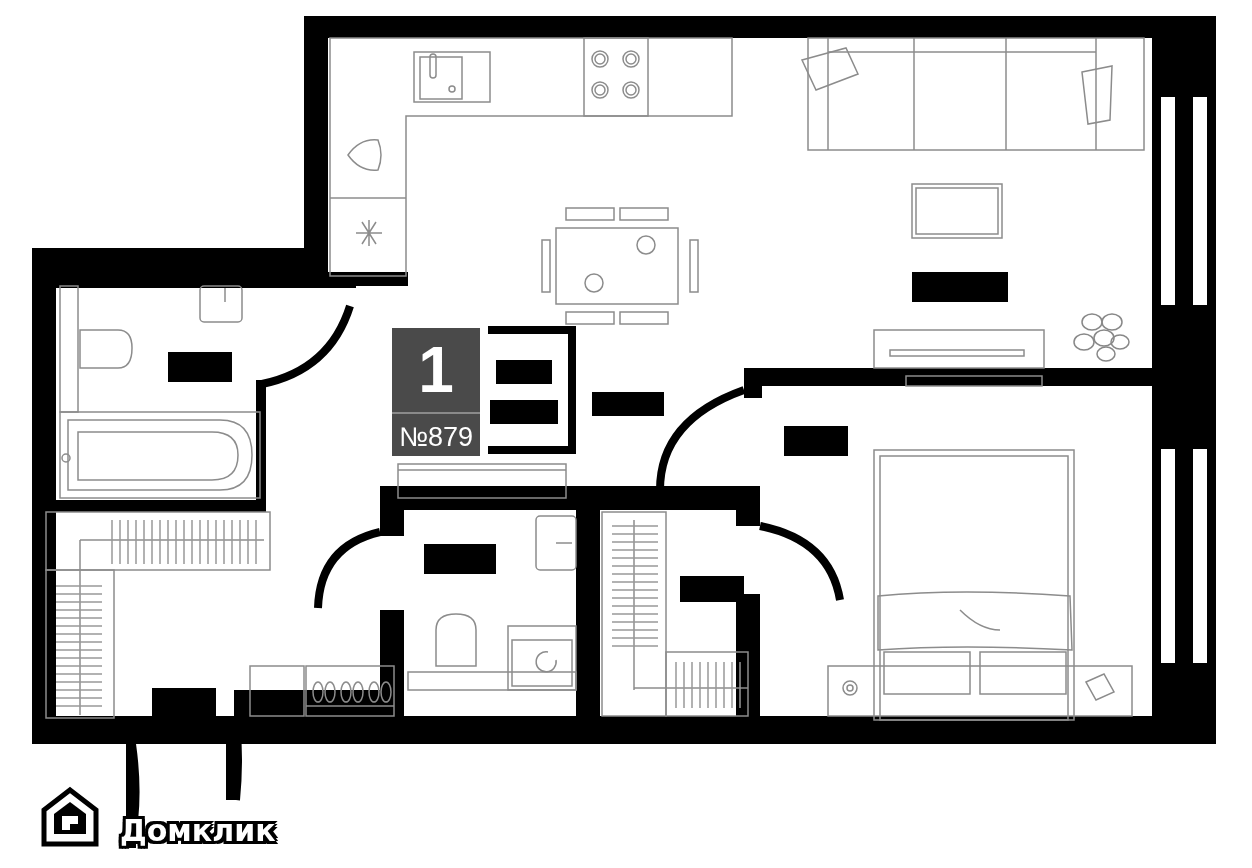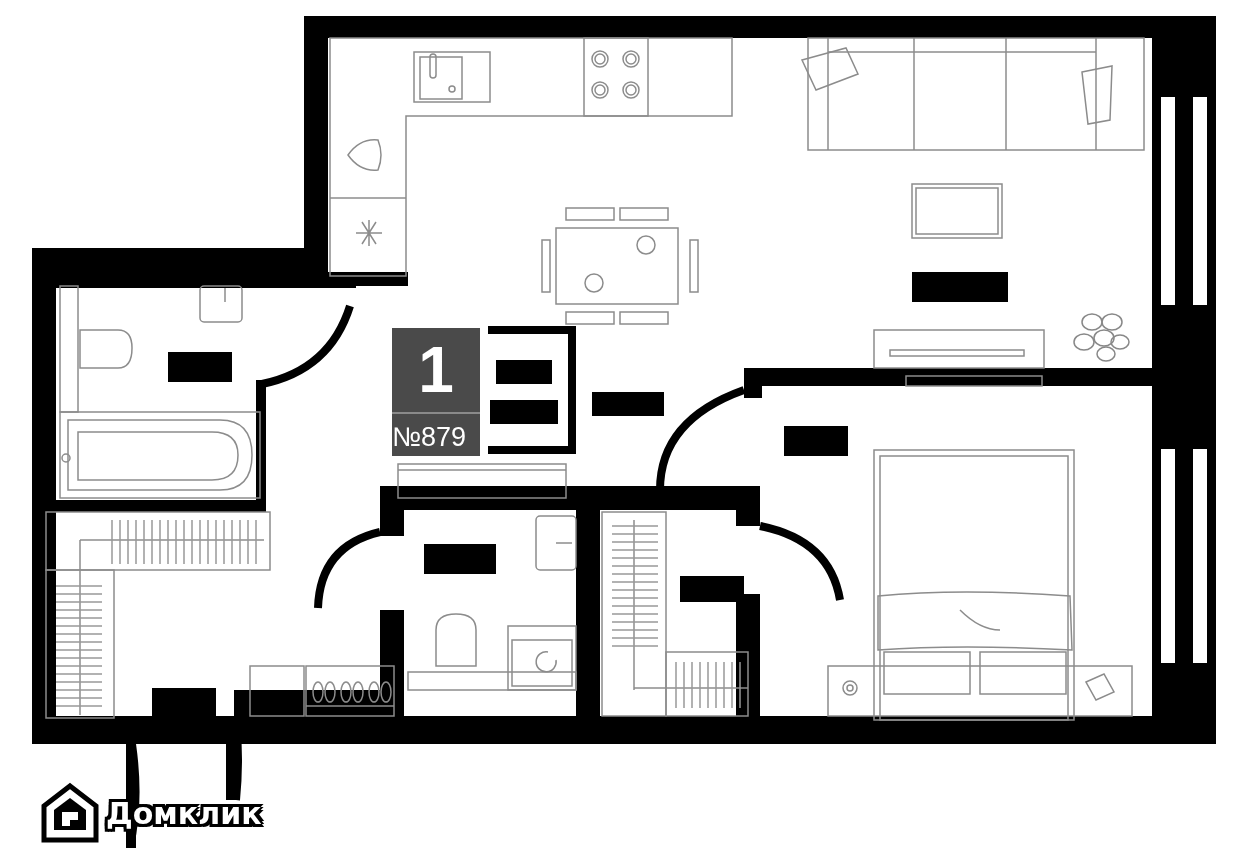--- a/index.html
+++ b/index.html
@@ -1,22 +1,22 @@
 <!DOCTYPE html>
 <html><head>
 <meta charset="utf-8">
 <style>
   html,body{margin:0;padding:0;background:#fff;}
   body{width:1252px;height:868px;position:relative;overflow:hidden;font-family:"DejaVu Sans",sans-serif;}
   svg{position:absolute;left:0;top:0;}
   .badge{position:absolute;left:392px;top:328px;width:88px;height:128px;background:#4a4a4a;color:#fff;}
   .badge .num{position:absolute;left:0;top:2px;width:88px;text-align:center;font-size:64px;font-weight:bold;line-height:80px;font-family:"Liberation Sans",sans-serif;}
   .badge .sep{position:absolute;left:0;top:84px;width:88px;height:2px;background:#8a8a8a;}
-  .badge .apt{position:absolute;left:0;top:92px;width:88px;text-align:left;font-size:27px;line-height:34px;font-family:"Liberation Sans",sans-serif;}
-  .logo{position:absolute;left:40px;top:778px;height:70px;display:flex;align-items:center;gap:6px;}
+  .badge .apt{position:absolute;left:0;top:92px;width:88px;text-align:center;font-size:27px;line-height:34px;font-family:"Liberation Sans",sans-serif;}
+  .logo{position:absolute;left:40px;top:778px;height:70px;display:flex;align-items:flex-end;gap:20px;}
   .logo .text{font-family:"DejaVu Sans",sans-serif;font-weight:bold;font-size:30px;color:#fff;
     text-shadow:-3px -3px 0 #000,3px -3px 0 #000,-3px 3px 0 #000,3px 3px 0 #000,0 3px 0 #000,0 -3px 0 #000,3px 0 0 #000,-3px 0 0 #000;}
   .redact{position:absolute;background:#000;}
 </style>
 </head>
 <body>
 
 <svg width="1252" height="868" viewBox="0 0 1252 868">
 
   <g fill="#000">

